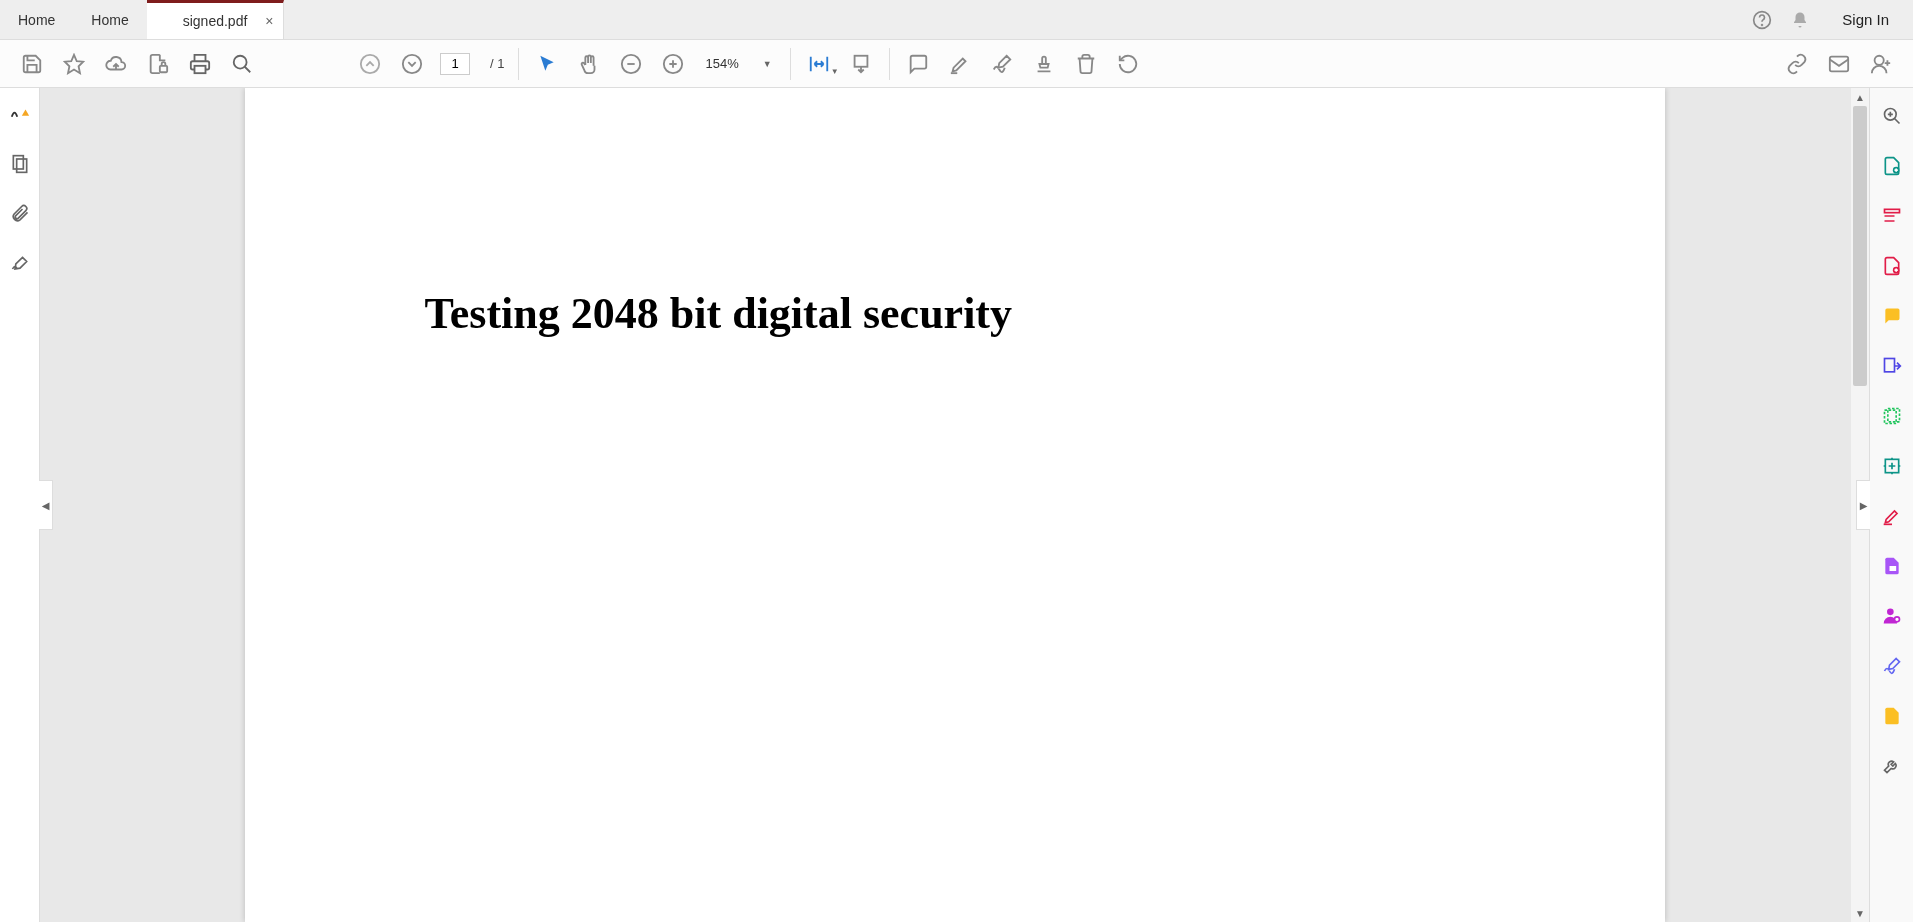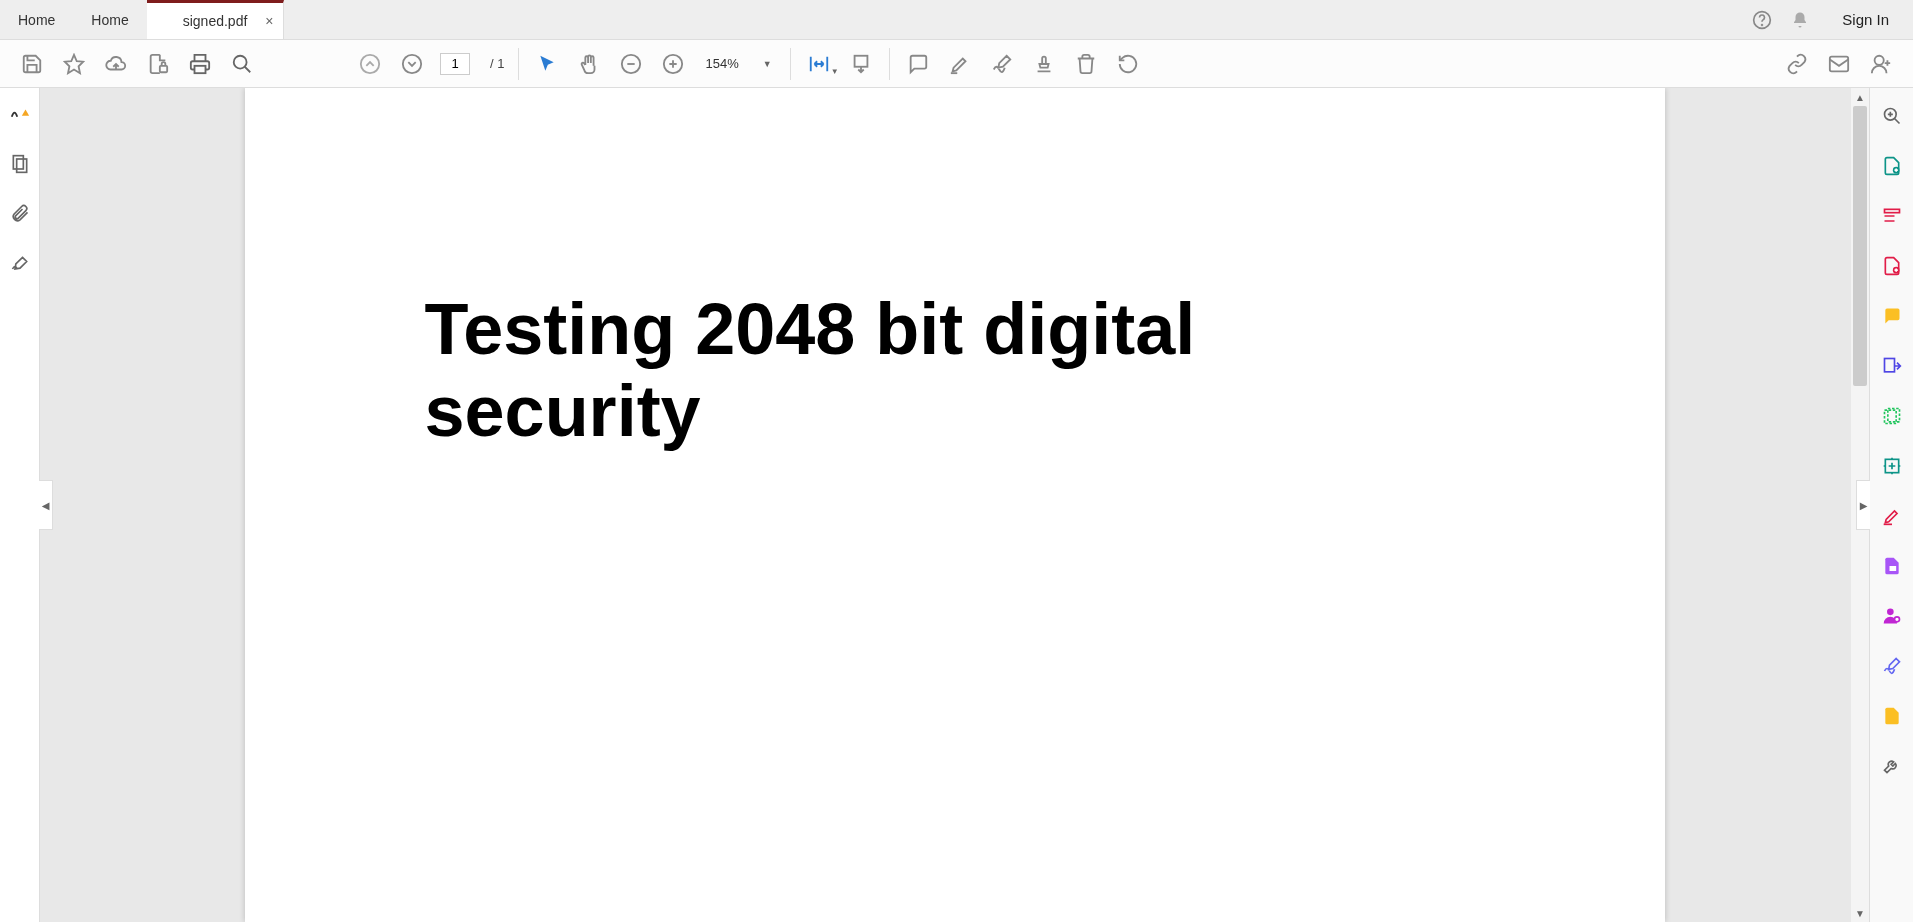--- a/index.html
+++ b/index.html
@@ -26,21 +26,21 @@
     .zoom-select .caret { font-size: 9px; color: #666; }
     .toolbar .spacer { flex: 1; }
     
     
     .body-wrap { display: flex; height: calc(922px - 40px - 48px); position: relative; }
     .left-pane { width: 40px; background: #fff; border-right: 1px solid #ddd; display: flex; flex-direction: column; align-items: center; padding-top: 12px; gap: 22px; position: relative; }
     .left-pane .expand-handle { position: absolute; top: 50%; left: 100%; transform: translateY(-50%); width: 14px; height: 50px; background: #fff; border: 1px solid #ddd; border-left: none; display: flex; align-items: center; justify-content: center; font-size: 10px; color: #666; cursor: pointer; z-index: 5; }
     
     .doc-area { flex: 1; background: #e8e8e8; position: relative; overflow: hidden; display: flex; justify-content: center; }
     .doc-page { width: 1420px; background: #fff; margin: 0 auto; margin-top: 0; height: 100%; box-shadow: 0 0 6px rgba(0,0,0,.2); padding: 200px 180px 0 180px; position: relative; }
-    .doc-page h1 { font-family: Liberation Sans, sans-serif; font-weight: bold; font-size: 72px; color: #000; }
+    .doc-page h1 { font-family: Liberation Serif, serif; font-weight: bold; font-size: 44px; color: #000; }
     .scrollbar { position: absolute; right: 0; top: 0; bottom: 0; width: 18px; background: #f4f4f4; }
     .scrollbar .up, .scrollbar .down { height: 18px; display: flex; align-items: center; justify-content: center; font-size: 10px; color: #666; cursor: pointer; }
     .scrollbar .track { position: absolute; top: 18px; bottom: 18px; left: 0; right: 0; }
     .scrollbar .thumb { position: absolute; left: 2px; right: 2px; top: 0; height: 280px; background: #ccc; border-radius: 2px; cursor: pointer; }
     
     .right-pane { width: 44px; background: #f9f9f9; border-left: 1px solid #ddd; display: flex; flex-direction: column; align-items: center; padding-top: 14px; gap: 22px; position: relative; }
     .right-pane .expand-handle { position: absolute; top: 50%; right: 100%; transform: translateY(-50%); width: 14px; height: 50px; background: #fff; border: 1px solid #ddd; border-right: none; display: flex; align-items: center; justify-content: center; font-size: 10px; color: #666; cursor: pointer; z-index: 5; }
     
     svg { display: block; }
   </style>

